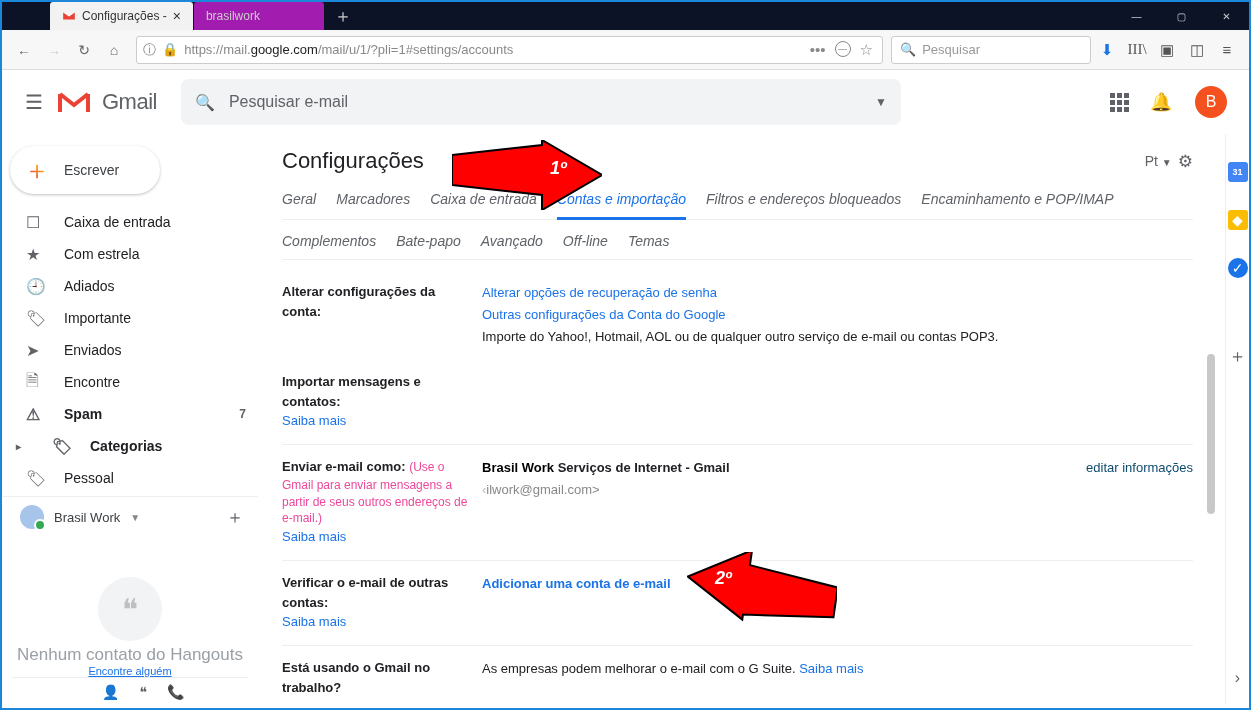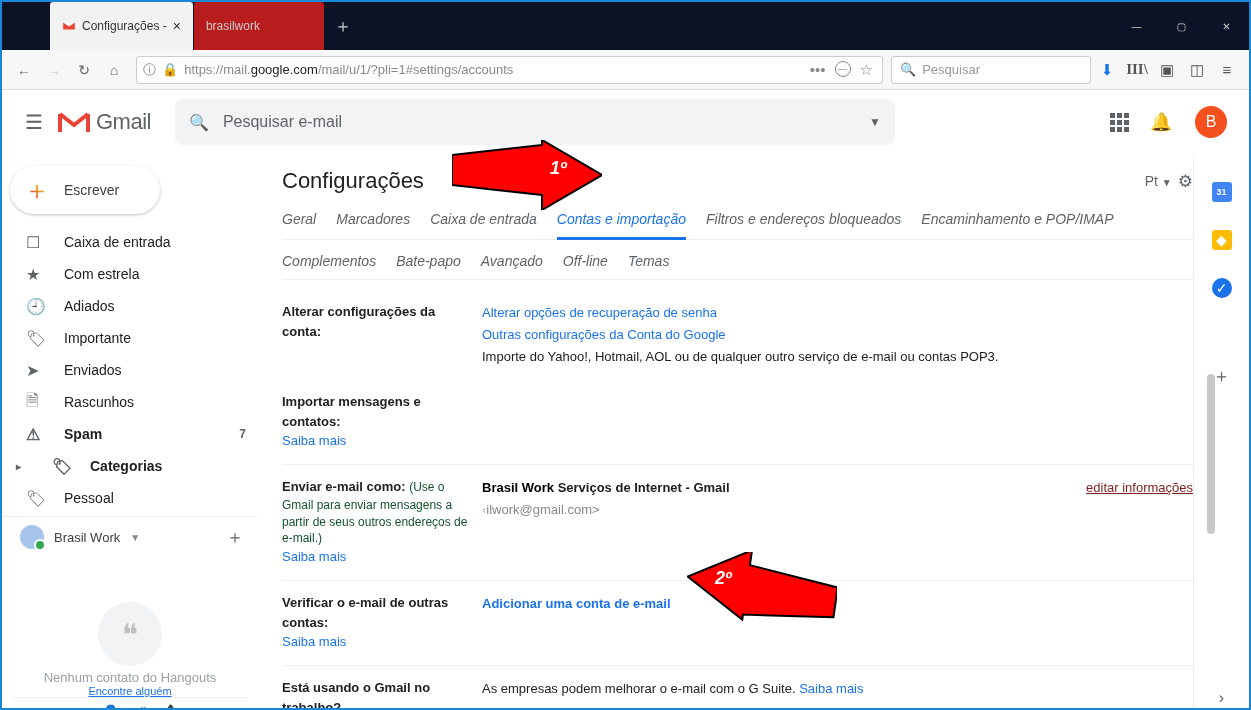--- a/index.html
+++ b/index.html
@@ -1,22 +1,22 @@
 <!DOCTYPE html>
 <html><head>
 <meta charset="utf-8">
 <style>
 * { box-sizing: border-box; margin: 0; padding: 0; font-family: Arial, "Segoe UI", sans-serif; }
 body { width: 1251px; height: 710px; background: #fff; border: 2px solid #1a87d8; overflow: hidden; position: relative; }
 
 
-.titlebar { height: 48px; background: #0c1326; display: flex; align-items: stretch; }
+.titlebar { height: 28px; background: #0c1326; display: flex; align-items: stretch; }
 .tab-strip { display: flex; align-items: stretch; padding-left: 48px; }
 .browser-tab { display: flex; align-items: center; padding: 0 12px; font-size: 12px; color: #333; background: #f2f2f2; border-top-left-radius: 3px; border-top-right-radius: 3px; min-width: 130px; max-width: 150px; position: relative; }
-.browser-tab.inactive { background: #b91c1c; color: #ccc; margin-left: 1px; }
+.browser-tab.inactive { background: #a21caf; color: #ccc; margin-left: 1px; }
 .tab-favicon { width: 14px; height: 14px; margin-right: 6px; display:inline-flex; align-items:center; justify-content:center;}
 .tab-title { flex: 1; overflow: hidden; text-overflow: ellipsis; white-space: nowrap; }
 .tab-close { margin-left: 6px; font-size: 14px; cursor: pointer; }
 .newtab { color: #ccc; font-size: 18px; padding: 0 10px; display: flex; align-items: center; cursor: pointer; }
 .win-controls { margin-left: auto; display: flex; color: #ccc; }
 .win-btn { width: 45px; display: flex; align-items: center; justify-content: center; font-size: 10px; cursor: pointer; }
 
 
 .urlbar { height: 40px; background: #f7f7f7; border-bottom: 1px solid #ddd; display: flex; align-items: center; padding: 0 8px; gap: 2px; }
 .nav-btn { width: 28px; height: 28px; display: flex; align-items: center; justify-content: center; color: #666; cursor: pointer; border-radius: 3px; font-size:14px;}
@@ -24,21 +24,21 @@
 .url-input-wrap .url-host { color: #222; }
 .url-actions { margin-left: auto; display: flex; gap: 6px; color: #888; }
 .ua-icon { font-size: 15px; cursor:pointer; padding:0 3px;}
 .search-box { display: flex; align-items: center; background: #fff; border: 1px solid #ccc; border-radius: 3px; height: 28px; padding: 0 8px; width: 200px; font-size: 13px; color: #999; gap:6px;}
 .toolbar-icon { width: 28px; height: 28px; display: flex; align-items: center; justify-content: center; color: #555; cursor: pointer; font-size:15px;}
 .down-blue { color:#1a73e8; }
 
 
 .gmail-header { height: 64px; display: flex; align-items: center; padding: 0 8px; }
 .hamburger { width: 48px; display: flex; align-items: center; justify-content: center; color: #5f6368; font-size: 20px; cursor: pointer; }
-.logo-wrap { display: flex; align-items: center; gap: 6px; padding-right: 24px; }
+.logo-wrap { display: flex; align-items: center; gap: 12px; padding-right: 24px; }
 .gmail-m { }
 .gmail-text { font-size: 22px; color: #5f6368; letter-spacing: -0.5px; }
 .gmail-search { flex: 1; max-width: 720px; background: #f1f3f4; border-radius: 8px; height: 46px; display: flex; align-items: center; padding: 0 14px; color: #5f6368; font-size: 16px; }
 .gmail-search .sicon { margin-right: 14px; }
 .gmail-search-text{ flex:1; }
 .gmail-search .caret { margin-left: auto; font-size:12px; }
 .header-right { margin-left: auto; display: flex; align-items: center; gap: 22px; padding-right: 14px; }
 .apps-grid { display: grid; grid-template-columns: repeat(3, 5px); grid-template-rows: repeat(3,5px); gap: 2px; }
 .apps-grid span { background: #5f6368; }
 .bell { color: #bfbfbf; font-size: 18px; }
@@ -55,21 +55,21 @@
 .nav-item .badge { margin-left: auto; font-size: 12px; color: #5f6368; }
 .nav-item.bold { font-weight: 700; }
 .nav-item.sub { padding-left: 24px; }
 .expand-caret { width:18px; color:#5f6368; font-size:10px; margin-left:-10px;}
 .account-row { display: flex; align-items: center; padding: 6px 14px 6px 18px; gap: 10px; font-size: 13px; color: #3c4043; }
 .account-ava { width: 24px; height: 24px; border-radius: 50%; background: #a7c5eb; position: relative; }
 .account-ava::after { content:''; position:absolute; width:8px; height:8px; background:#34a853; border:2px solid #fff; border-radius:50%; right:-2px; bottom:-2px; }
 .account-plus { margin-left: auto; color: #5f6368; font-size: 18px; cursor: pointer; }
 .hangouts-area { margin-top:auto; text-align:center; padding: 8px 10px 0; }
 .hangouts-circle { width:64px; height:64px; border-radius:50%; background:#f1f3f4; margin: 0 auto 4px; display:flex; align-items:center; justify-content:center; color:#bfbfbf; font-size:30px;}
-.hangouts-hint { font-size:13px; color:#9aa0a6; }
+.hangouts-hint { font-size:17px; color:#9aa0a6; }
 .hangouts-link { font-size:11px; color:#1a73e8; text-decoration:underline; cursor:pointer;}
 .hangouts-tabs { display:flex; justify-content:flex-start; gap:20px; padding: 6px 0 4px 90px; color:#5f6368; font-size:14px; border-top:1px solid #eee;}
 .hangouts-tab { cursor:pointer; }
 
 
 .main { flex: 1; position: relative; overflow:hidden; }
 .main-inner { position:absolute; left:0; right:32px; top:0; bottom:0; overflow:hidden; padding: 0 24px 0 24px;}
 .page-title-row { display: flex; align-items: center; padding: 14px 0 16px; }
 .page-title { font-size: 22px; color: #202124; }
 .lang-gear { margin-left: auto; display: flex; align-items: center; gap: 6px; color: #5f6368; font-size: 14px; }
@@ -77,31 +77,31 @@
 .tabs { border-bottom:1px solid #eee;font-style:italic; }
 .tab { display:inline-block; padding: 0 0 10px; margin-right: 20px; color: #5f6368; font-size: 14px; cursor: pointer; }
 .tab.active { color: #1a73e8; border-bottom: 3px solid #1a73e8; font-weight:500; margin-bottom:-1px;}
 .tabs.second { padding-top:12px; }
 
 .settings-rows { padding-top: 12px; }
 .srow { display: flex; padding: 10px 0 14px; border-top: 0; font-size: 13px; }
 .srow + .srow { }
 .slabel { width: 200px; padding-right: 14px; }
 .slabel .sl-title { font-weight: 700; color: #202124; line-height:1.5; }
-.slabel .sl-sub { color: #14532d; font-size: 12px; line-height:1.4; }
+.slabel .sl-sub { color: #ec4899; font-size: 12px; line-height:1.4; }
 .slabel .learn { color: #1a73e8; cursor: pointer; display:block; margin-top:2px;}
 .scontent { flex: 1; line-height: 1.7; }
 .scontent .link { color: #1a73e8; cursor: pointer; }
 .scontent .bold { font-weight: 700; }
 .scontent .plain { color: #202124; }
-.edit-link { color:#7f1d1d; margin-left:auto; padding-left:30px; cursor:pointer; white-space:nowrap;text-decoration:underline;}
+.edit-link { color:#0c4a6e; margin-left:auto; padding-left:30px; cursor:pointer; white-space:nowrap;}
 .scontent-row{ display:flex; }
 
 
-.side-panel { position:absolute; right:0; top:0; bottom:0; width:56px; border-left:1px solid #eee; display:flex; flex-direction:column; align-items:center; padding-top:28px; gap:28px;}
+.side-panel { position:absolute; right:0; top:0; bottom:0; width:24px; border-left:1px solid #eee; display:flex; flex-direction:column; align-items:center; padding-top:28px; gap:28px;}
 .sp-icon { width:20px; height:20px; cursor:pointer; display:flex; align-items:center; justify-content:center; border-radius:3px; font-size:14px;}
 .sp-cal { background:#4285f4; color:#fff; font-size:9px; font-weight:700;}
 .sp-keep { background:#fbbc04; color:#fff;}
 .sp-tasks { background:#1a73e8; color:#fff; border-radius:50%;}
 .sp-plus { margin-top:40px; color:#5f6368; font-size:18px;}
 .sp-arrow{ margin-top:auto; margin-bottom:16px; color:#5f6368; font-size:16px;}
 
 
 .fake-scroll { position:absolute; right:34px; top:220px; width:8px; height:160px; background:#c8c8c8; border-radius:4px;}
 
@@ -154,21 +154,21 @@
       <span class="ua-icon">•••</span>
       <span class="ua-icon" style="border:1px solid #888;border-radius:50%;width:16px;height:16px;display:inline-flex;align-items:center;justify-content:center;font-size:9px">—</span>
       <span class="ua-icon">☆</span>
     </div>
   </div>
   <div class="search-box">
     <span>🔍</span>
     <span>Pesquisar</span>
   </div>
   <div class="toolbar-icon down-blue">⬇</div>
-  <div class="toolbar-icon" style="font-family:serif;font-weight:bold">III\</div>
+  <div class="toolbar-icon" style="font-family:serif;font-weight:normal">III\</div>
   <div class="toolbar-icon">▣</div>
   <div class="toolbar-icon">◫</div>
   <div class="toolbar-icon">≡</div>
 </div>
 
 <div class="gmail-header">
   <div class="hamburger">☰</div>
   <div class="logo-wrap">
     <svg class="gmail-m" width="32" height="24" viewBox="0 0 32 24">
       <path d="M2 4 L16 15 L30 4" stroke="#ea4335" stroke-width="4" fill="none"></path>
@@ -221,21 +221,21 @@
       <li class="nav-item">
           <span class="nav-icon">🏷</span>
           <span>Importante</span>
         </li>
       <li class="nav-item">
           <span class="nav-icon">➤</span>
           <span>Enviados</span>
         </li>
       <li class="nav-item">
           <span class="nav-icon">🗎</span>
-          <span>Rascunhos</span>
+          <span>Encontre</span>
         </li>
       <li class="nav-item bold">
           <span class="nav-icon">⚠</span>
           <span>Spam</span>
           <span class="badge">7</span>
         </li>
       <li class="nav-item bold">
           <span class="expand-caret">▸</span>
           <span class="nav-icon">🏷</span>
           <span>Categorias</span>

